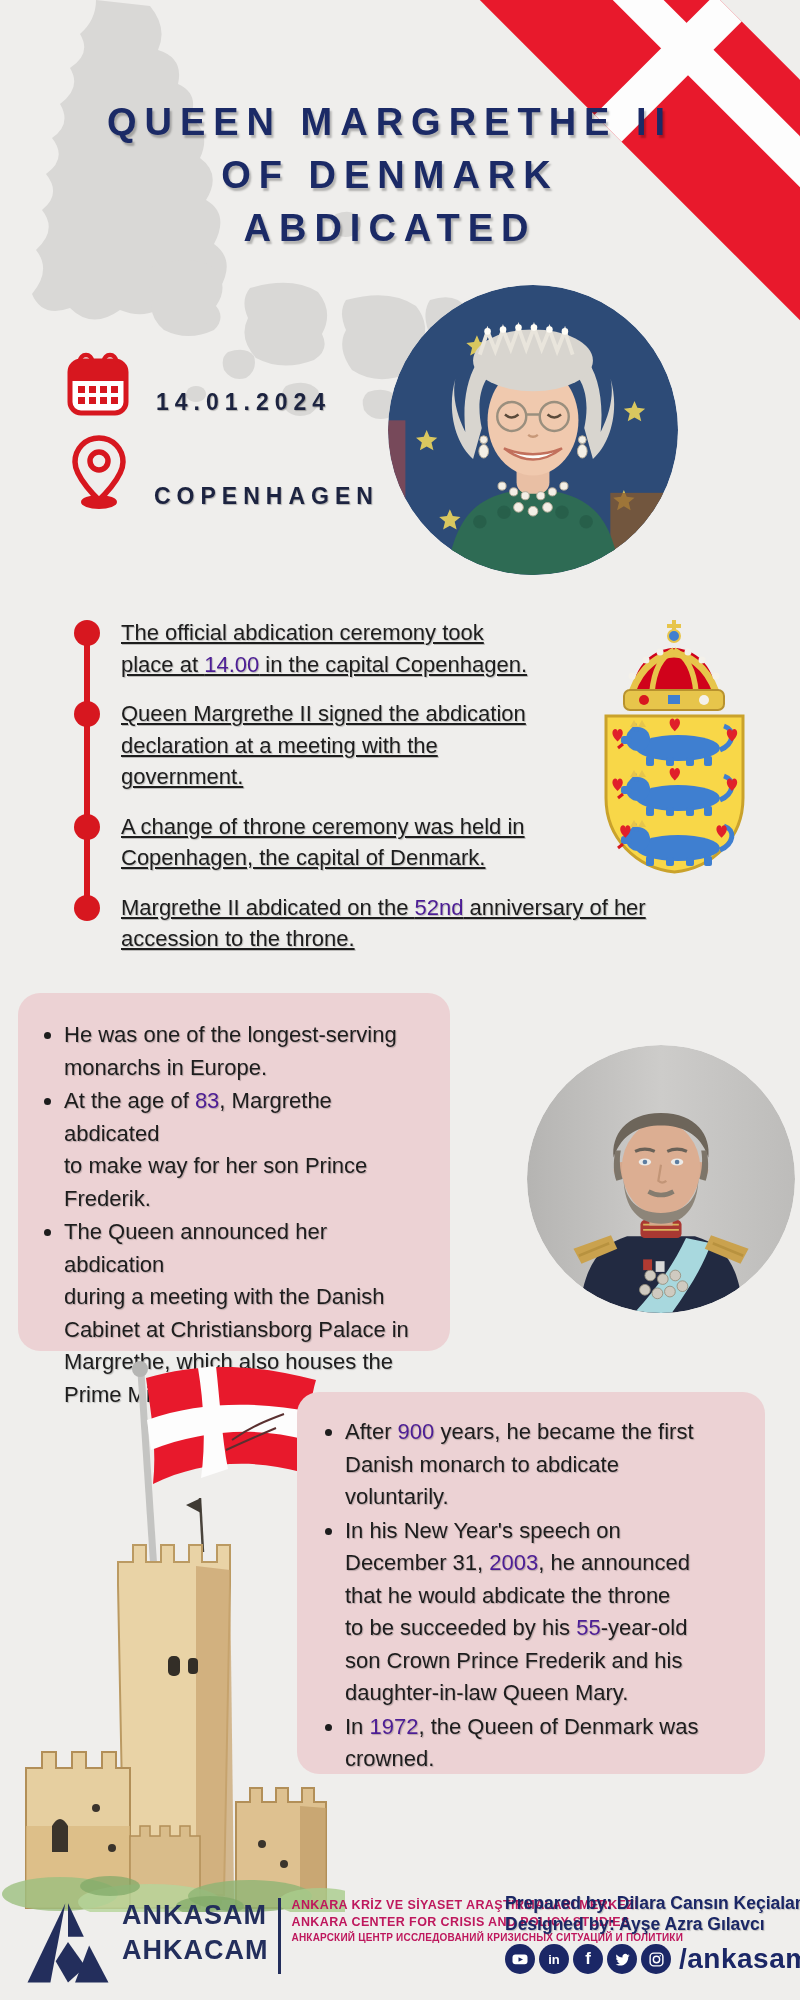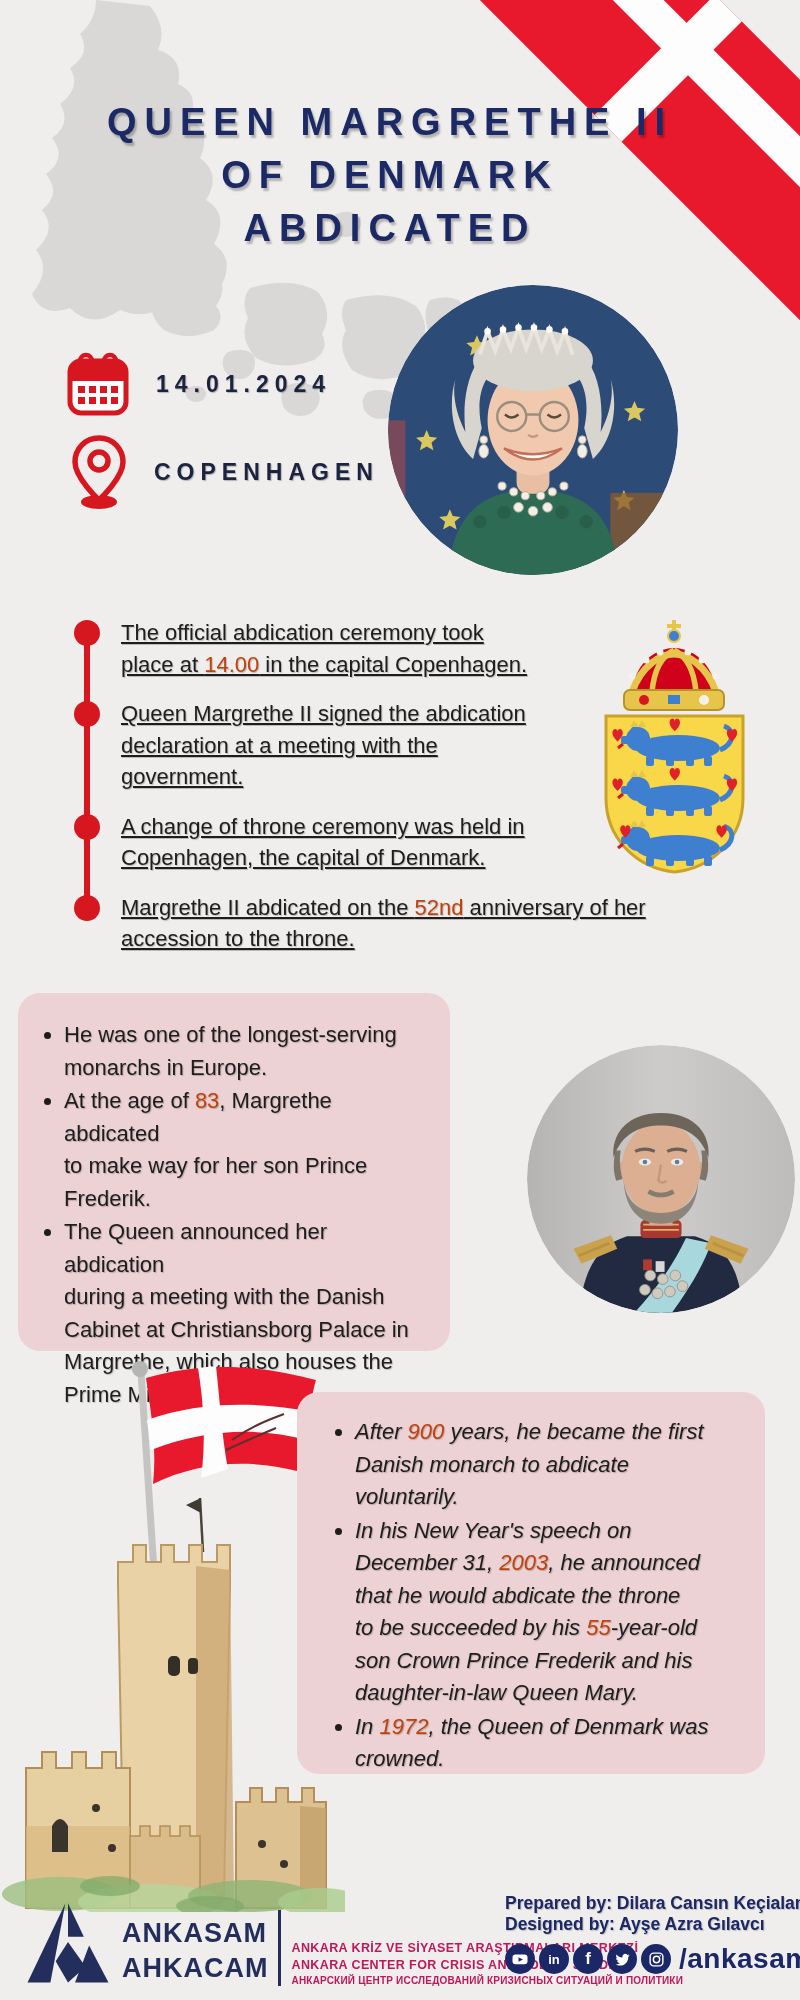--- a/index.html
+++ b/index.html
@@ -14,52 +14,52 @@
   .ribbon{position:absolute;left:350px;top:15px;width:700px;height:170px;background:#e8192c;
           transform:rotate(45deg);}
   .ribbon .rb-long{position:absolute;left:0;top:40px;width:100%;height:36px;background:#fdfdfd;}
   .ribbon .rb-cross{position:absolute;left:286px;top:0;width:38px;height:100%;background:#fdfdfd;}
 
   .title{position:absolute;left:40px;top:96px;width:700px;margin:0;text-align:center;
          color:#1b2a66;font-size:38px;font-weight:bold;letter-spacing:8px;line-height:53px;
          text-shadow:2px 3px 2px rgba(0,0,0,.25);}
   .title span{display:block;}
 
-  .meta-row{position:absolute;display:flex;align-items:center;gap:26px;}
+  .meta-row{position:absolute;display:flex;align-items:flex-end;gap:26px;}
   .row-date{left:66px;top:352px;}
   .row-loc{left:70px;top:434px;}
   .meta-label{color:#1c2340;font-size:23px;font-weight:bold;letter-spacing:6px;
               text-shadow:1px 1px 1px rgba(0,0,0,.25);}
 
   .photo{position:absolute;border-radius:50%;overflow:hidden;}
   .photo-queen{left:388px;top:285px;width:290px;height:290px;}
   .photo-prince{left:527px;top:1045px;width:268px;height:268px;}
 
   .timeline{position:absolute;left:74px;top:617px;width:620px;list-style:none;margin:0;padding:0;}
   .timeline li{position:relative;padding-left:47px;margin-bottom:18px;font-size:22px;line-height:31.5px;
                color:#1d1d1d;white-space:pre-line;text-shadow:1px 1px 1px rgba(0,0,0,.22);text-decoration:underline;}
   .timeline li::before{content:"";position:absolute;left:0;top:3px;width:26px;height:26px;
                border-radius:50%;background:#d7171f;}
   .timeline-line{position:absolute;left:84px;top:633px;width:6px;height:276px;background:#d7171f;}
 
-  .hl{color:#c2410c;}
+  .hl{color:#4c1d95;}
 
   .coat{position:absolute;left:602px;top:620px;}
 
   .factbox{position:absolute;background:#ecd2d4;border-radius:22px;box-sizing:border-box;}
   .box1{left:18px;top:993px;width:432px;height:358px;padding:26px 18px 20px 12px;}
-  .box2{left:297px;top:1392px;width:468px;height:382px;padding:24px 14px 20px 24px;font-style:italic;}
+  .box2{left:297px;top:1392px;width:468px;height:382px;padding:24px 14px 20px 14px;}
   .factbox ul{margin:0;padding-left:34px;}
   .factbox li{font-size:22px;line-height:32.5px;color:#1d1d1d;white-space:pre-line;
               text-shadow:1px 1px 1px rgba(0,0,0,.22);margin-bottom:1px;}
 
   .castle{position:absolute;left:0;top:1356px;}
 
   
-  .logo-block{position:absolute;left:24px;top:1898px;display:flex;align-items:flex-end;gap:10px;}
+  .logo-block{position:absolute;left:24px;top:1898px;display:flex;align-items:flex-start;gap:10px;}
   .logo-acronyms{color:#232e5c;font-weight:bold;font-size:27px;letter-spacing:1px;line-height:35px;
                  white-space:nowrap;}
   .logo-divider{width:3px;height:76px;background:#232e5c;}
   .org-lines{display:flex;flex-direction:column;justify-content:center;gap:3px;color:#be185d;}
   .org-tr,.org-en{font-size:12.5px;font-weight:bold;letter-spacing:.4px;white-space:nowrap;}
   .org-ru{font-size:10px;font-weight:bold;letter-spacing:.2px;white-space:nowrap;}
 
   .credits{position:absolute;left:505px;top:1893px;width:290px;}
   .credit-line{color:#1b2766;font-weight:bold;font-size:17.5px;line-height:21px;
                text-shadow:1px 1px 1px rgba(0,0,0,.2);white-space:nowrap;}

